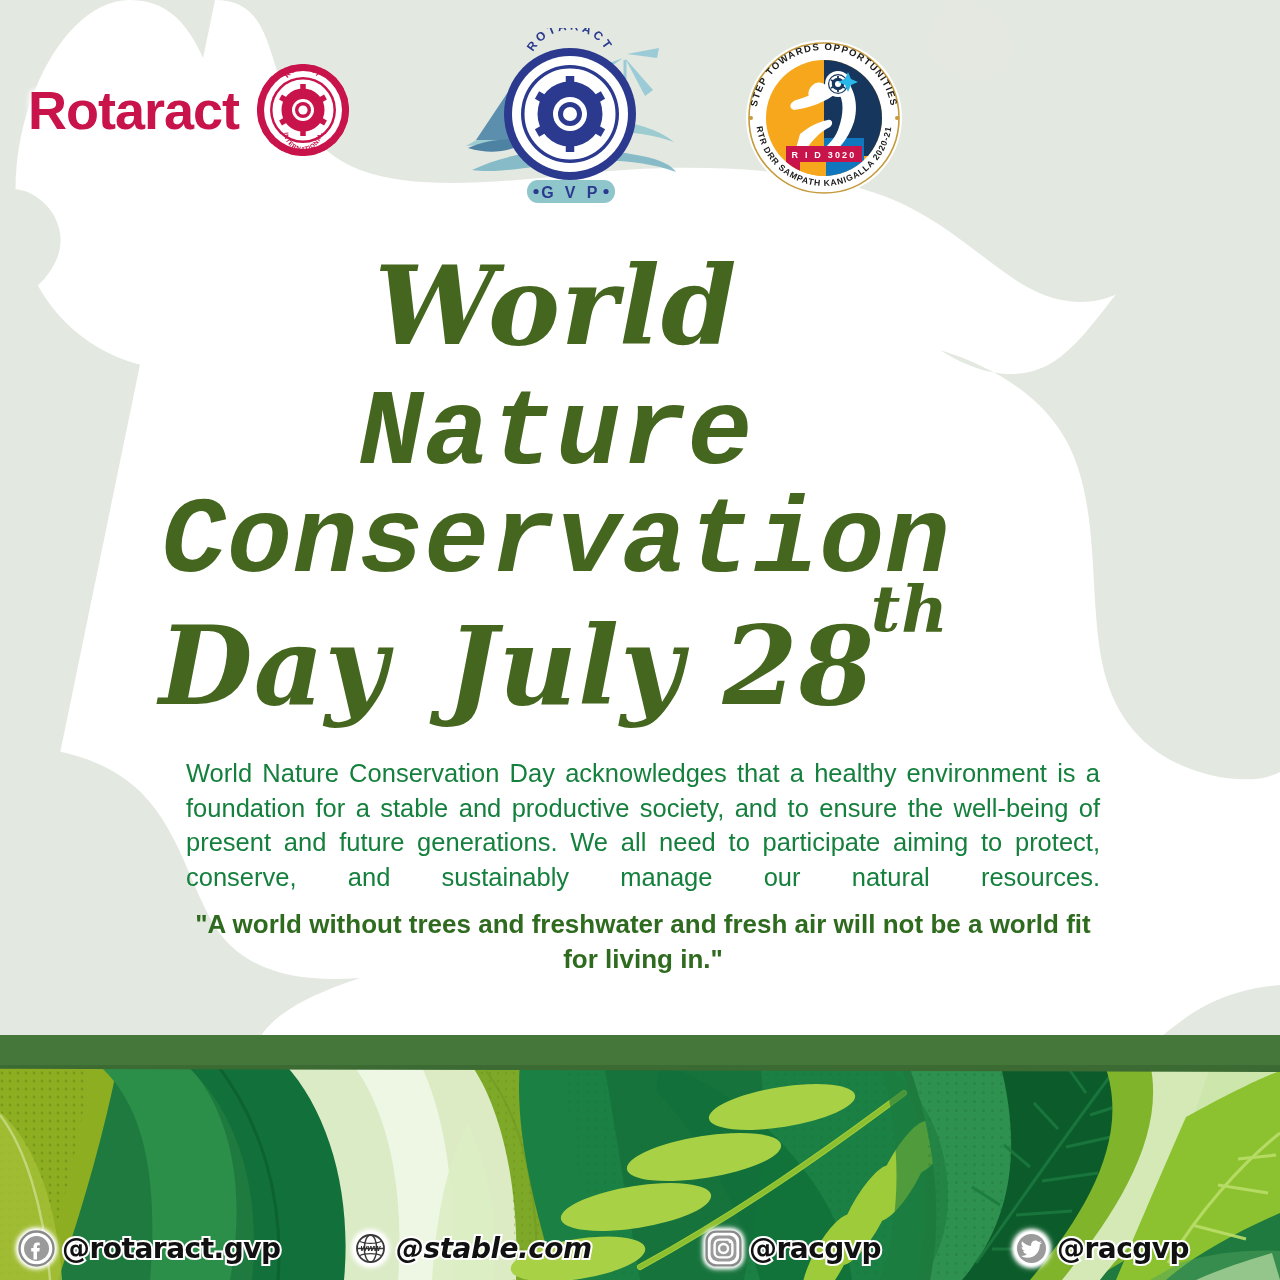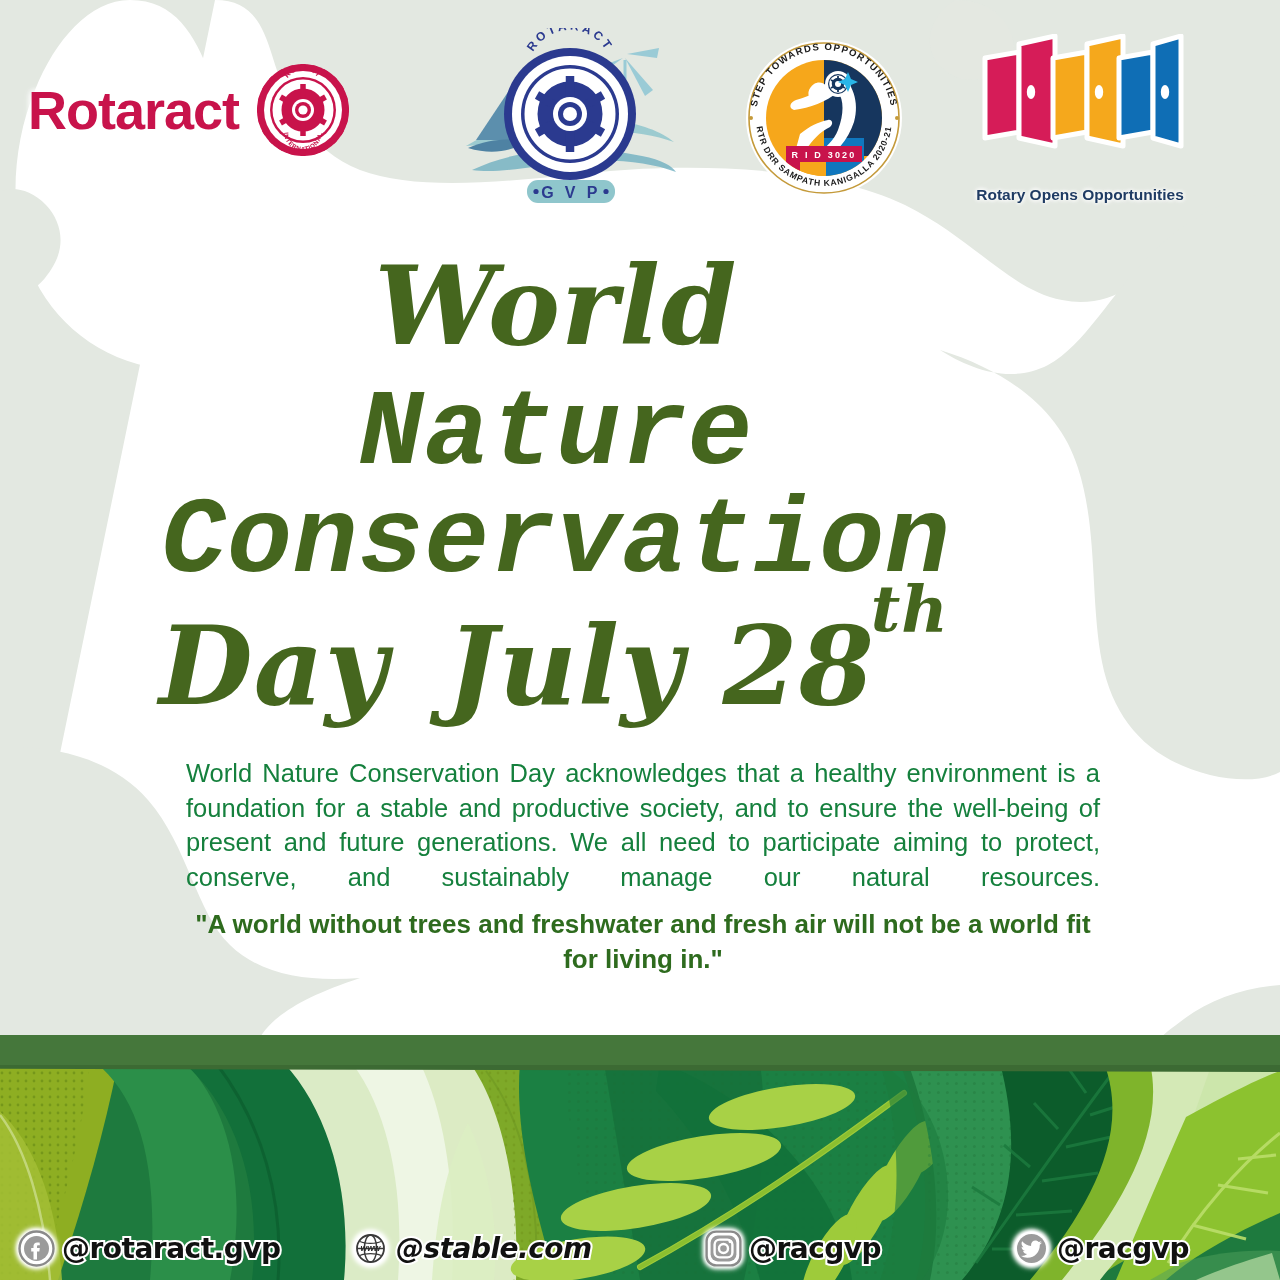--- a/index.html
+++ b/index.html
@@ -339,39 +339,20 @@
           <textPath href="#badge-top" startOffset="50%" text-anchor="middle">STEP TOWARDS OPPORTUNITIES</textPath>
         </text>
         <text font-family="'Liberation Sans',sans-serif" font-size="8.6" font-weight="bold" fill="#1A1A1A" letter-spacing="0.8">
           <textPath href="#badge-bot" startOffset="50%" text-anchor="middle">RTR DRR SAMPATH KANIGALLA 2020-21</textPath>
         </text>
         <circle cx="11" cy="80" r="2" fill="#C49A3A"></circle>
         <circle cx="157" cy="80" r="2" fill="#C49A3A"></circle>
       </svg>
     </div>
 
-    <div class="logo" id="logo-doors">
-      <svg width="210" height="150" viewBox="0 0 210 150">
-        <g stroke="#ffffff" stroke-width="5" stroke-linejoin="round">
-
-          <path d="M10,24 L44,18 L44,98 L10,104 Z" fill="#D61C58"></path>
-          <path d="M44,10 L80,2 L80,112 L44,104 Z" fill="#D61C58"></path>
-
-          <path d="M78,24 L112,18 L112,98 L78,104 Z" fill="#F5A81C"></path>
-          <path d="M112,10 L148,2 L148,112 L112,104 Z" fill="#F5A81C"></path>
-
-          <path d="M144,24 L178,18 L178,98 L144,104 Z" fill="#0F6EB5"></path>
-          <path d="M178,10 L206,2 L206,112 L178,104 Z" fill="#0F6EB5"></path>
-        </g>
-        <ellipse cx="56" cy="58" rx="4.2" ry="7" fill="#ffffff"></ellipse>
-        <ellipse cx="124" cy="58" rx="4.2" ry="7" fill="#ffffff"></ellipse>
-        <ellipse cx="190" cy="58" rx="4.2" ry="7" fill="#ffffff"></ellipse>
-      </svg>
-      <div class="doors-caption">Rotary Opens Opportunities</div>
-    </div>
   </div>
 
   <div class="title-block">
     <div class="script" id="title-line1">World</div>
     <div class="script" id="title-line2">Nature Conservation</div>
     <div class="script" id="title-line3">
       <span class="seg">Day</span>
       <span class="seg">
         <span>July 28</span><span class="sup">th</span>
       </span>

